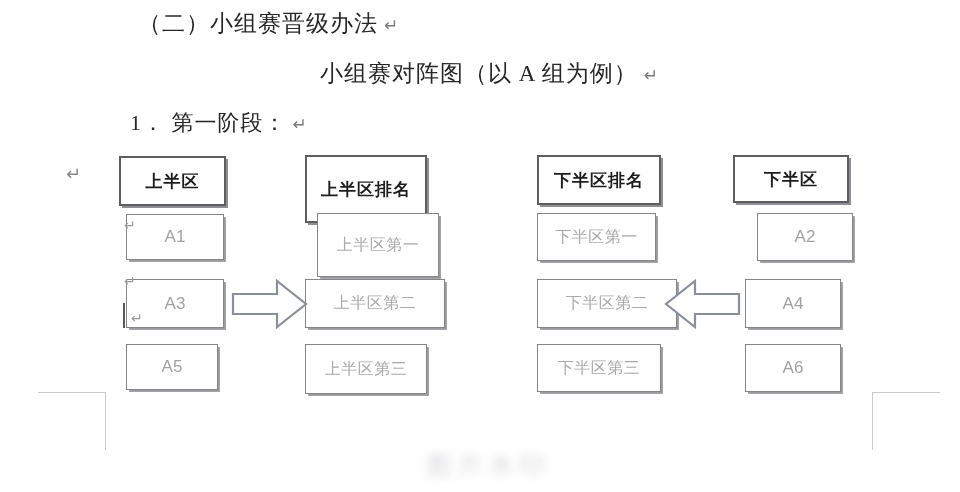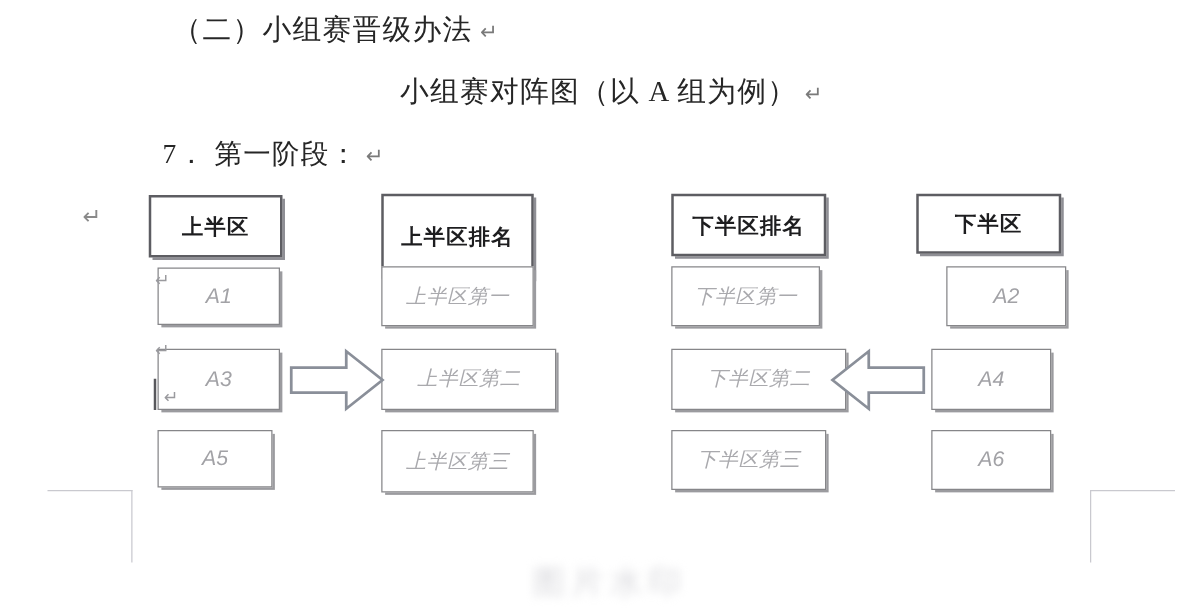--- a/index.html
+++ b/index.html
@@ -42,21 +42,20 @@
     color:#1d1d1f;
     font-size:17px;
     letter-spacing:1px;
   }
   .box.item{
     border:1.7px solid #868689;
     box-shadow:2.5px 2.5px 0 -0.6px #9b9b9f;
     color:#a9a9ad;
     font-size:16px;
     letter-spacing:0.5px;
-    font-style:italic;
   }
   .box.item.code{color:#a2a2a6;font-size:17px;letter-spacing:0;}
 
   
   .stray{position:absolute;color:#9a9a9e;font-size:14px;
          font-family:"DejaVu Sans",sans-serif;line-height:1;}
   .stray-bar{position:absolute;background:#58585c;}
 
   
   .arrow{position:absolute;}
@@ -83,21 +82,21 @@
 
   <div class="line heading-1">
     <span>（二）小组赛晋级办法</span><span class="pilcrow">↵</span>
   </div>
 
   <div class="line heading-2">
     <span>小组赛对阵图（以 A 组为例）</span><span class="pilcrow">↵</span>
   </div>
 
   <div class="line heading-3">
-    <span class="num">7． 第一阶段：</span><span class="pilcrow">↵</span>
+    <span class="num">1． 第一阶段：</span><span class="pilcrow">↵</span>
   </div>
 
   <div class="ret-left">↵</div>
 
   <div class="box head" style="left:119px;top:156px;width:107px;height:50px;">
     <span>上半区</span>
   </div>
   <div class="box item code" style="left:126px;top:214px;width:98px;height:46px;">
     <span>A1</span>
   </div>
@@ -109,21 +108,21 @@
   </div>
 
   <div class="stray" style="left:124px;top:218px;">↵</div>
   <div class="stray" style="left:124px;top:274px;">↵</div>
   <div class="stray" style="left:131px;top:311px;">↵</div>
   <div class="stray-bar" style="left:123px;top:303px;width:2px;height:25px;"></div>
 
   <div class="box head" style="left:305px;top:155px;width:122px;height:68px;">
     <span>上半区排名</span>
   </div>
-  <div class="box item" style="left:305px;top:213px;width:122px;height:48px;">
+  <div class="box item" style="left:317px;top:213px;width:122px;height:64px;">
     <span>上半区第一</span>
   </div>
   <div class="box item" style="left:305px;top:279px;width:140px;height:49px;">
     <span>上半区第二</span>
   </div>
   <div class="box item" style="left:305px;top:344px;width:122px;height:50px;text-align:center;">
     <span>上半区第三</span>
   </div>
 
   <div class="box head" style="left:537px;top:155px;width:124px;height:50px;">

